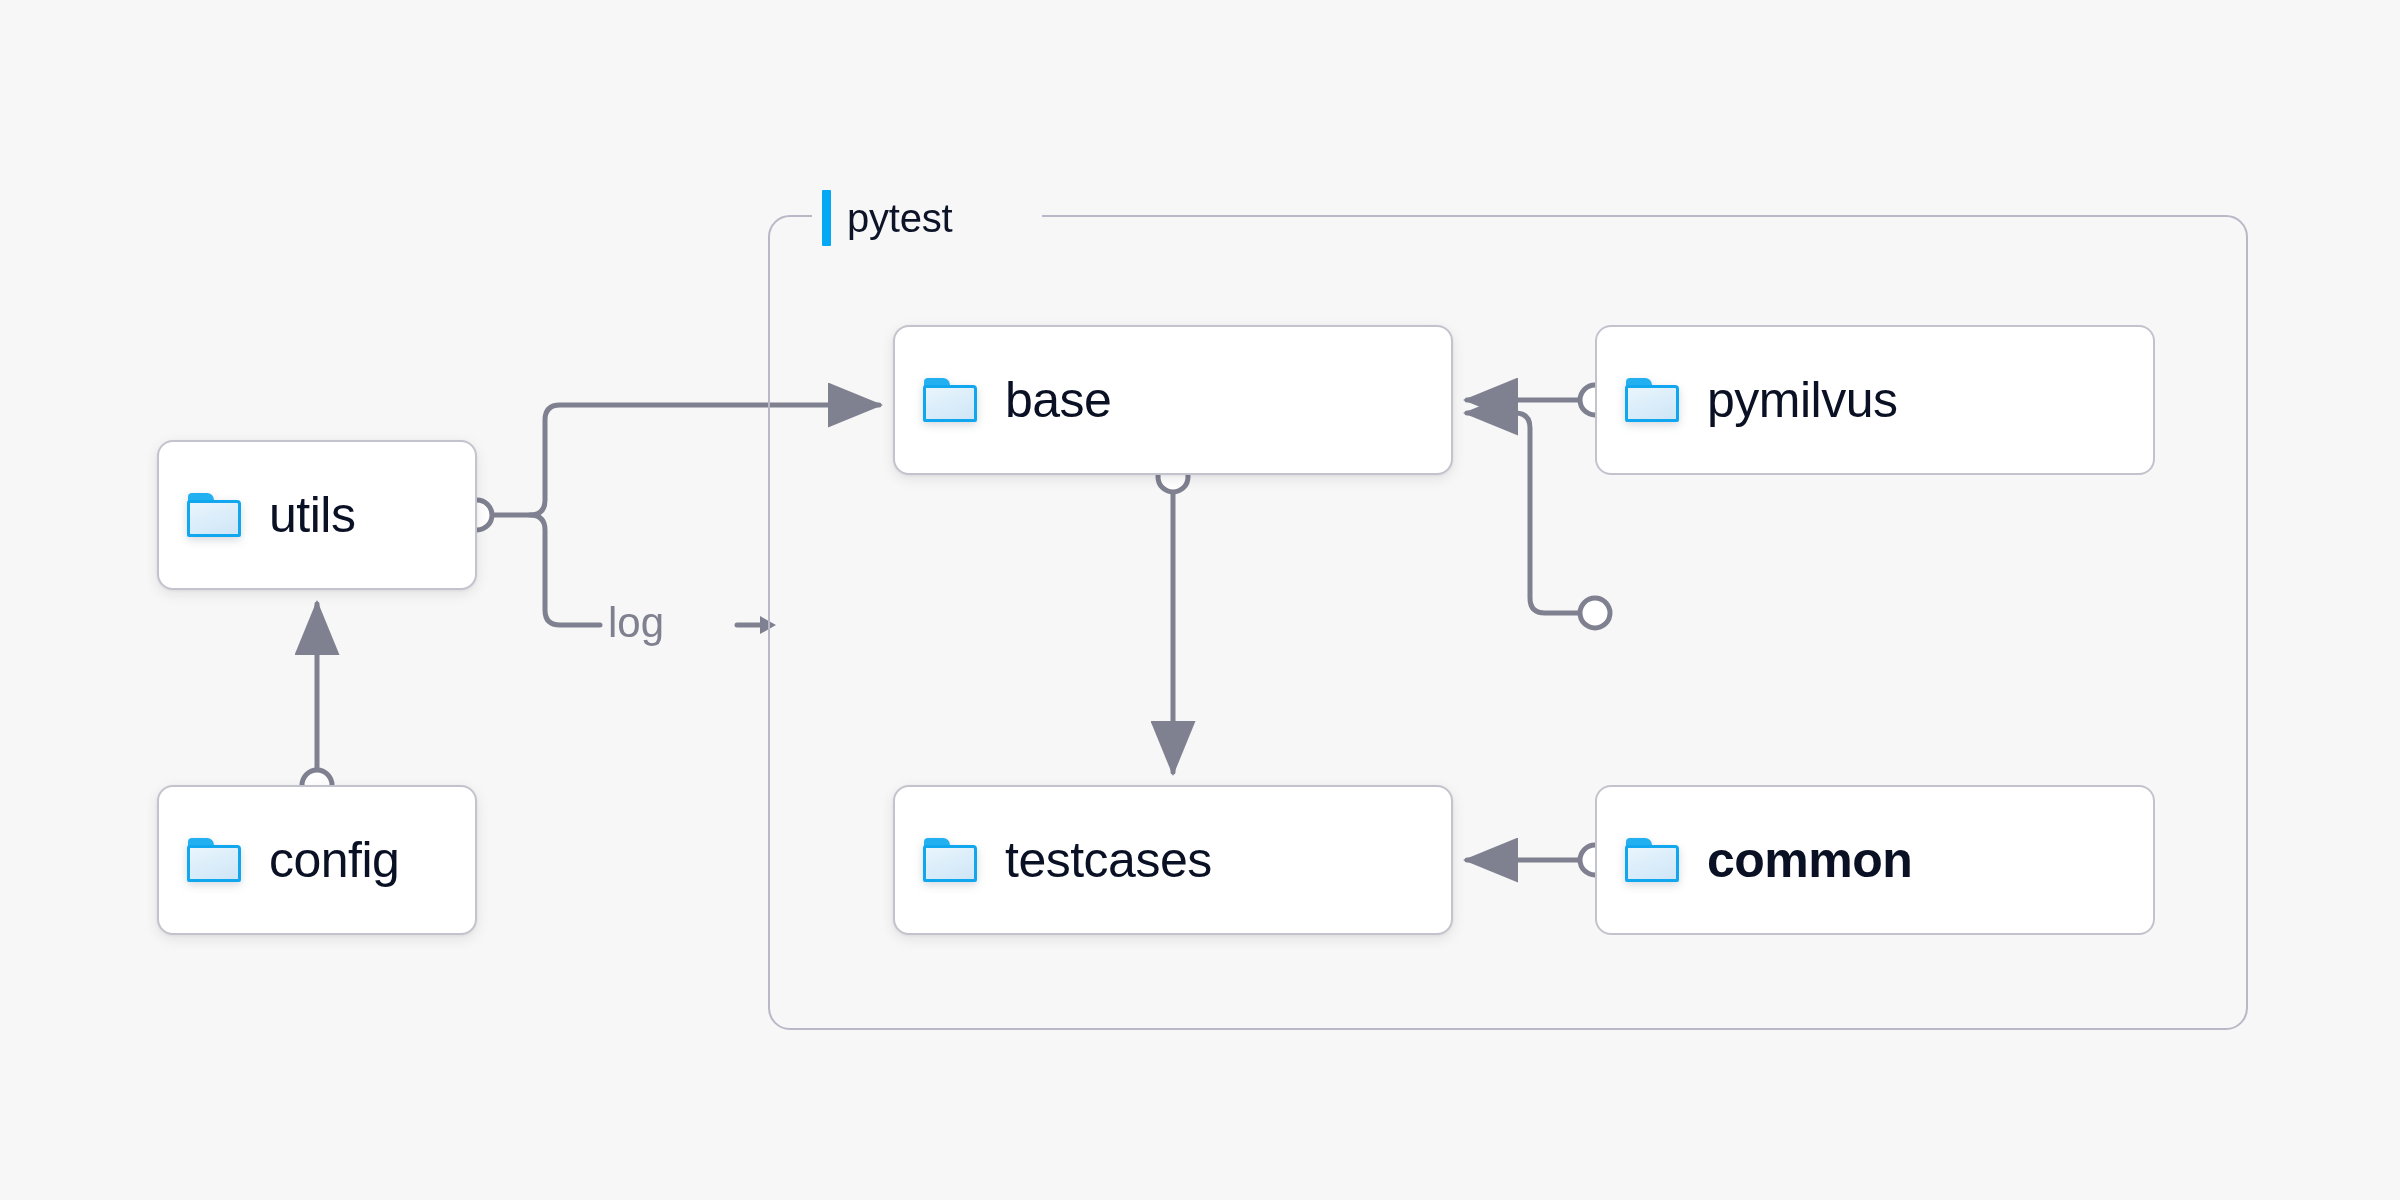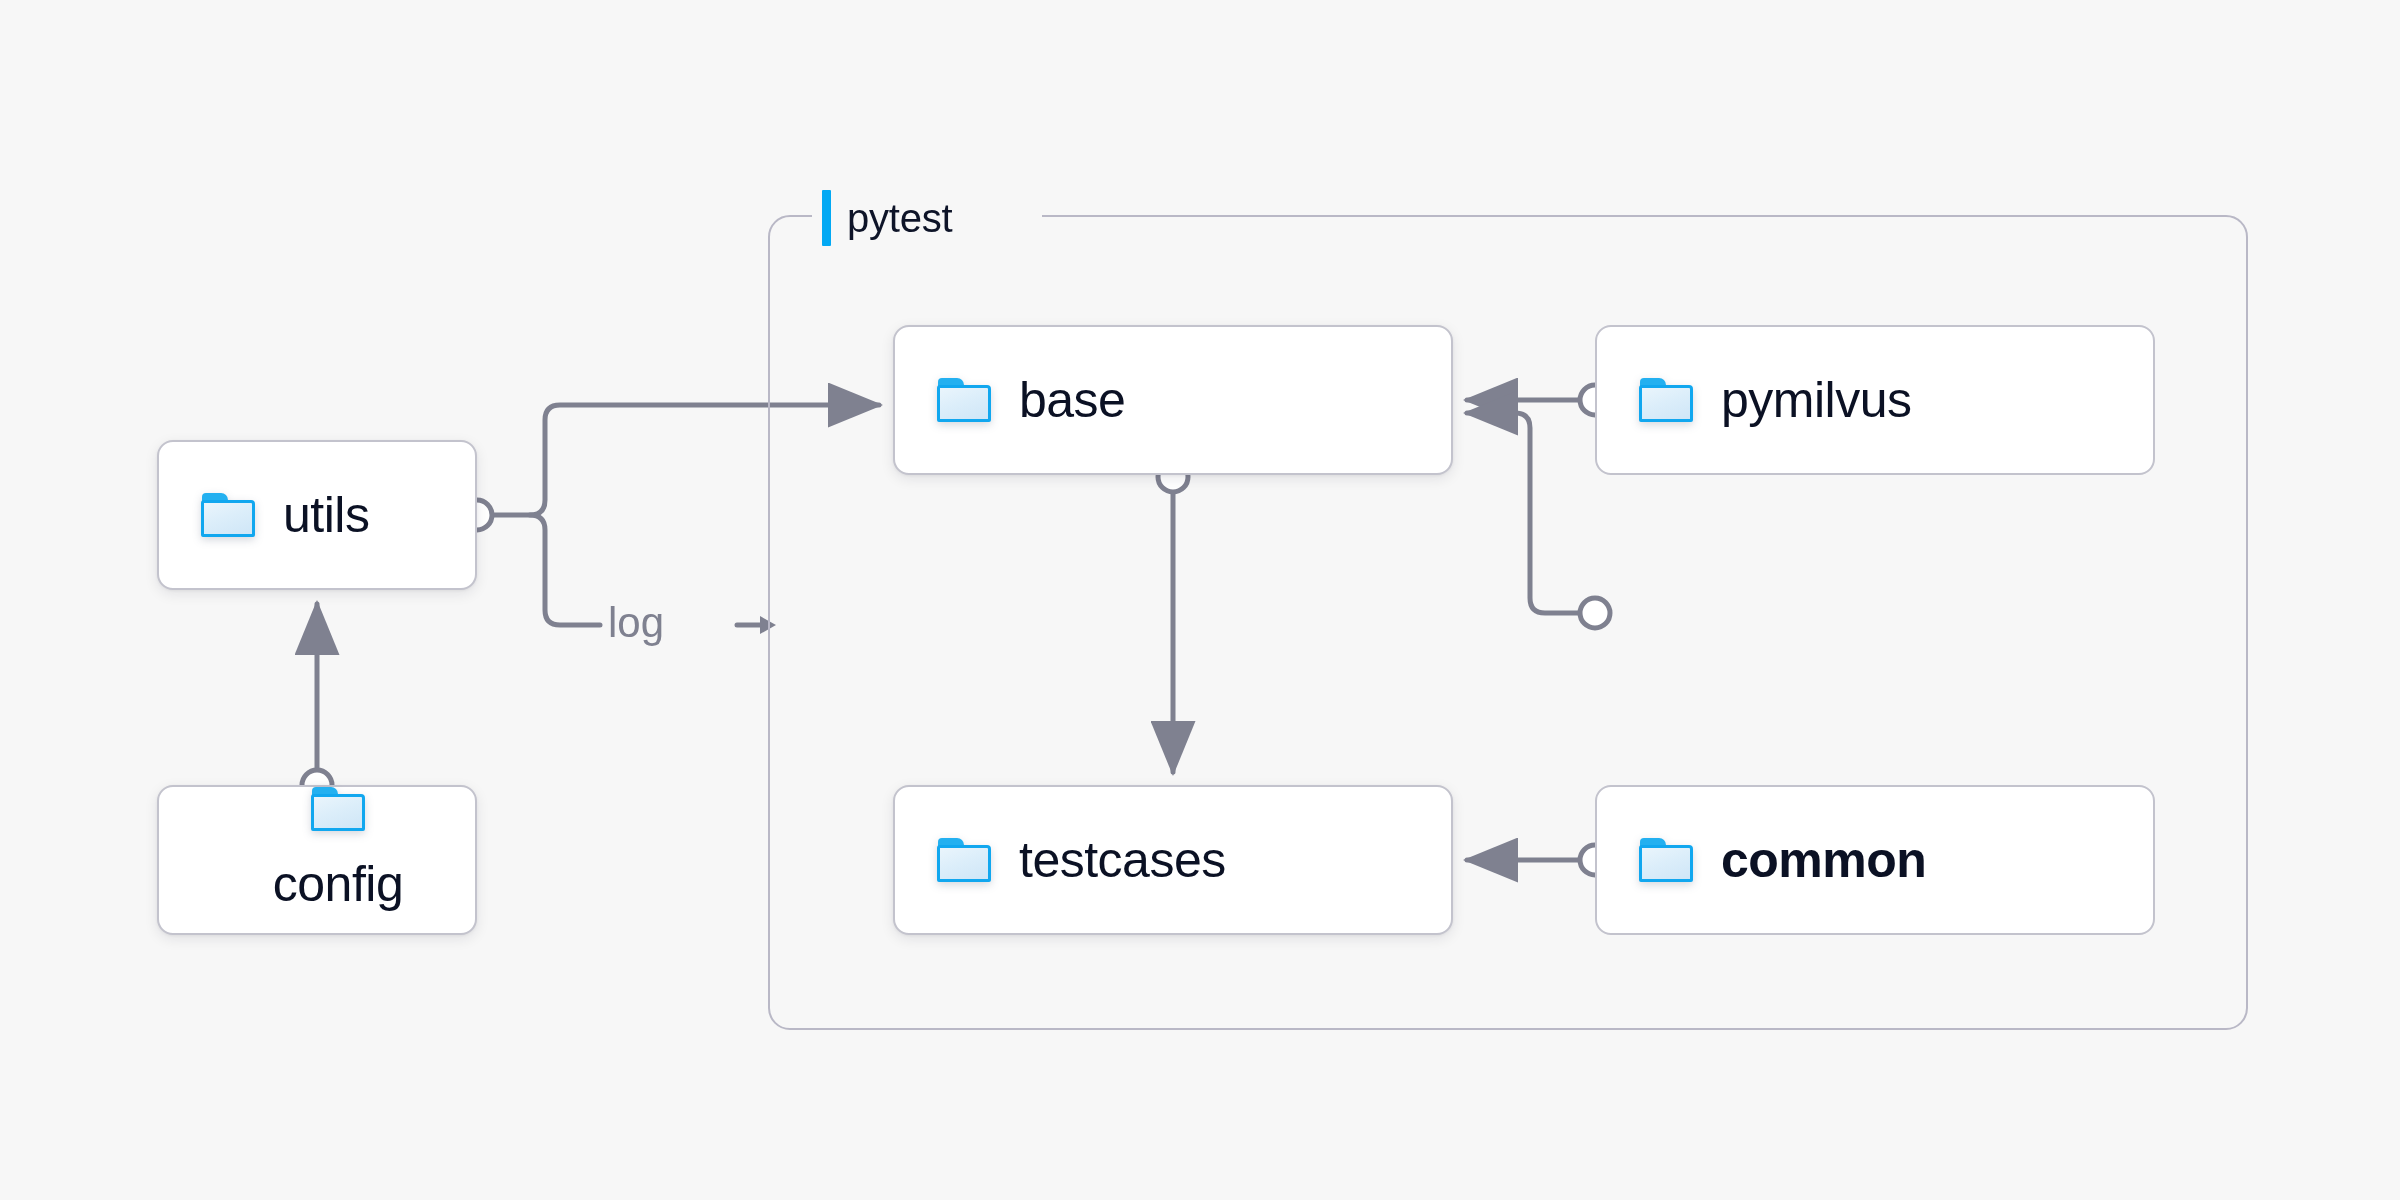--- a/index.html
+++ b/index.html
@@ -51,21 +51,21 @@
 
   
   .node{
     position:absolute;
     box-sizing:border-box;
     background:#ffffff;
     border:2px solid #c3c3cd;
     border-radius:16px;
     display:flex;
     align-items:center;
-    padding-left:42px;
+    padding-left:28px;
     gap:28px;
   }
   .node.shadowed{
     box-shadow:0 4px 14px rgba(20,24,44,.09), 0 1px 3px rgba(20,24,44,.06);
   }
   .node-label{
     font-size:50px;
     color:#0b1124;
     letter-spacing:-0.5px;
     line-height:1;
@@ -156,21 +156,21 @@
   </div>
 
   <div class="node shadowed" style="left:157px;top:440px;width:320px;height:150px;">
     <span class="folder-icon">
       <span class="tab"></span>
         <span class="body"></span>
     </span>
     <span class="node-label">utils</span>
   </div>
 
-  <div class="node shadowed" style="left:157px;top:785px;width:320px;height:150px;flex-direction:column;">
+  <div class="node shadowed" style="left:157px;top:785px;width:320px;height:150px;">
     <span class="folder-icon">
       <span class="tab"></span>
         <span class="body"></span>
     </span>
     <span class="node-label">config</span>
   </div>
 
   <div class="node shadowed" style="left:893px;top:325px;width:560px;height:150px;">
     <span class="folder-icon">
       <span class="tab"></span>

